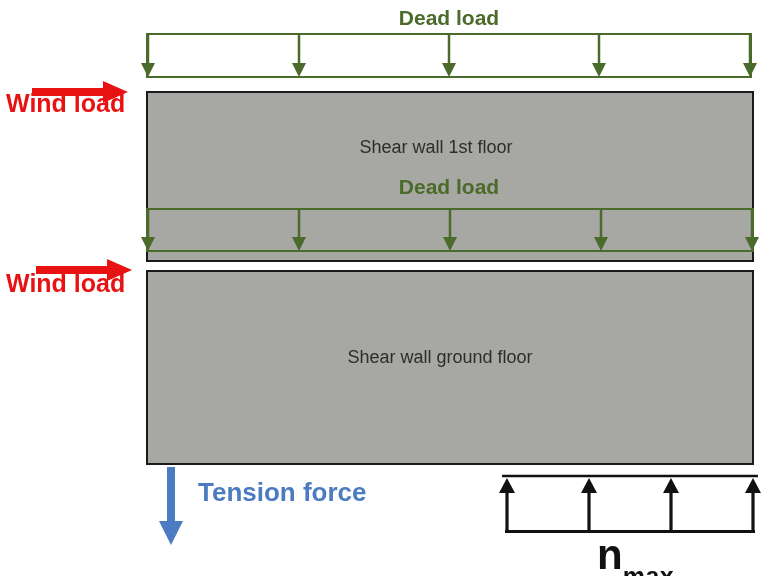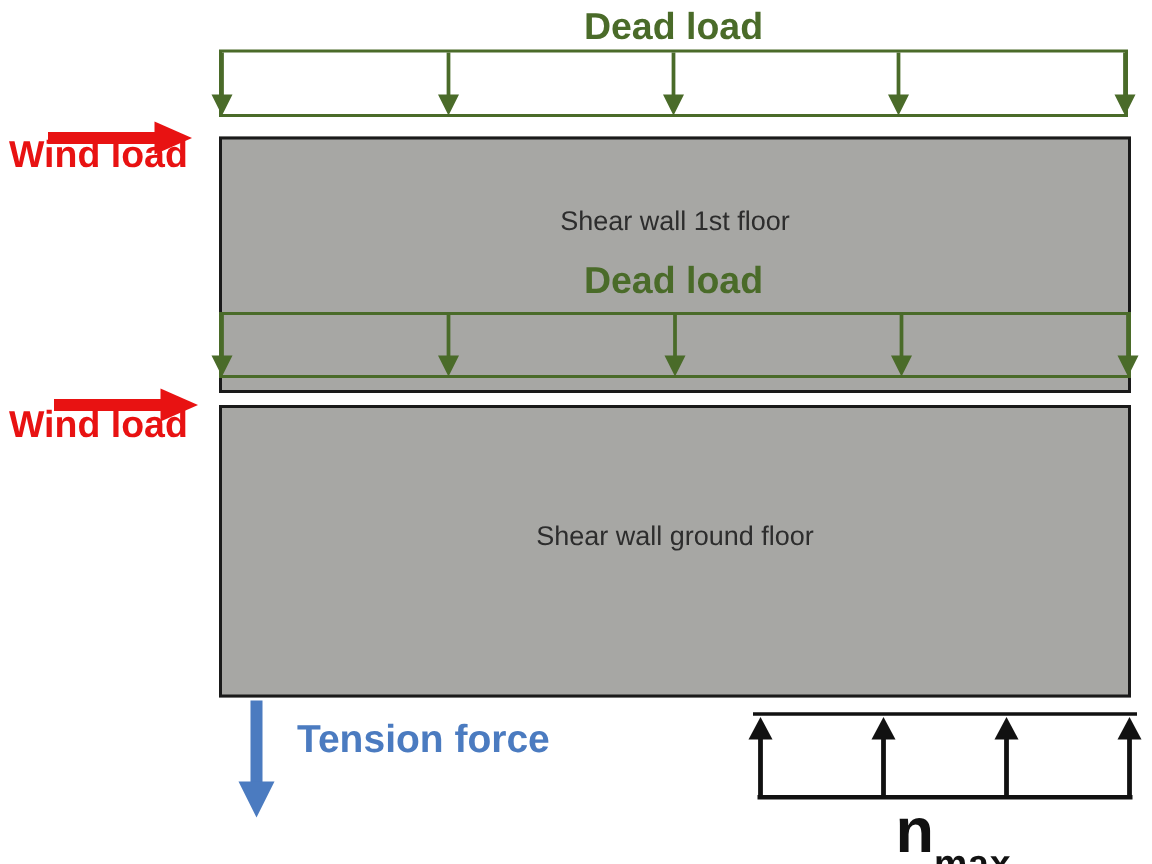--- a/index.html
+++ b/index.html
@@ -6,21 +6,21 @@
     --green:#4a6b29; --red:#e81212; --blue:#4b7bc0;
     --wall_fill:#a7a7a4; --wall_border:#1a1a1a; --label_text:#2d2d2d; --black:#111111;
   }
   html,body{margin:0;padding:0;background:#fff;}
   .canvas{
     position:relative;width:768px;height:576px;background:#ffffff;overflow:hidden;
     font-family:"Liberation Sans","DejaVu Sans",sans-serif;
   }
   .abs{position:absolute;}
   .load-label{
-    color:var(--green);font-weight:bold;font-size:25px;text-align:center;line-height:28px;
+    color:var(--green);font-weight:bold;font-size:21px;text-align:center;line-height:28px;
   }
   .wind-label{
     color:var(--red);font-weight:bold;font-size:25px;line-height:28px;white-space:nowrap;margin-top:42px;
   }
   .tension-label{
     color:var(--blue);font-weight:bold;font-size:26px;line-height:28px;white-space:nowrap;margin-left:12px;
   }
   .wall{
     background:var(--wall_fill);border:2px solid var(--wall_border);box-sizing:border-box;
   }
@@ -57,21 +57,21 @@
     <g fill="currentColor">
       <polygon points="-5,30 9,30 2,44"></polygon>
       <polygon points="146,30 160,30 153,44"></polygon>
       <polygon points="296,30 310,30 303,44"></polygon>
       <polygon points="446,30 460,30 453,44"></polygon>
       <polygon points="597,30 611,30 604,44"></polygon>
     </g>
   </svg>
 
   <div class="abs wall" style="left:146px;top:91px;width:608px;height:171px;"></div>
-  <div class="abs wall-label" style="left:146px;top:136px;width:608px;">Shear wall 1st floor</div>
+  <div class="abs wall-label" style="left:132px;top:136px;width:608px;">Shear wall 1st floor</div>
 
   <div class="abs load-label" style="left:146px;top:173px;width:606px;">Dead load</div>
 
   <svg class="abs green-ink" style="left:146px;top:208px;" width="608" height="45" viewBox="0 0 608 45">
     <rect x="1" y="1" width="606" height="42" fill="none" stroke="currentColor" stroke-width="2"></rect>
     <g stroke="currentColor" stroke-width="2.5">
       <line x1="2" y1="2" x2="2" y2="30"></line>
       <line x1="153" y1="2" x2="153" y2="30"></line>
       <line x1="304" y1="2" x2="304" y2="30"></line>
       <line x1="455" y1="2" x2="455" y2="30"></line>
@@ -80,21 +80,21 @@
     <g fill="currentColor">
       <polygon points="-5,29 9,29 2,43"></polygon>
       <polygon points="146,29 160,29 153,43"></polygon>
       <polygon points="297,29 311,29 304,43"></polygon>
       <polygon points="448,29 462,29 455,43"></polygon>
       <polygon points="599,29 613,29 606,43"></polygon>
     </g>
   </svg>
 
   <div class="abs wall" style="left:146px;top:270px;width:608px;height:195px;"></div>
-  <div class="abs wall-label" style="left:146px;top:346px;width:608px;">Shear wall ground floor</div>
+  <div class="abs wall-label" style="left:136px;top:346px;width:608px;">Shear wall ground floor</div>
 
   <div class="abs wind-label" style="left:6px;top:47px;">Wind load</div>
   <svg class="abs red-ink" style="left:30px;top:79px;" width="100" height="26" viewBox="0 0 100 26">
     <line x1="2" y1="13" x2="74" y2="13" stroke="currentColor" stroke-width="8"></line>
     <polygon points="73,2 73,24 98,13" fill="currentColor"></polygon>
   </svg>
 
   <div class="abs wind-label" style="left:6px;top:227px;">Wind load</div>
   <svg class="abs red-ink" style="left:34px;top:257px;" width="100" height="26" viewBox="0 0 100 26">
     <line x1="2" y1="13" x2="74" y2="13" stroke="currentColor" stroke-width="8"></line>

